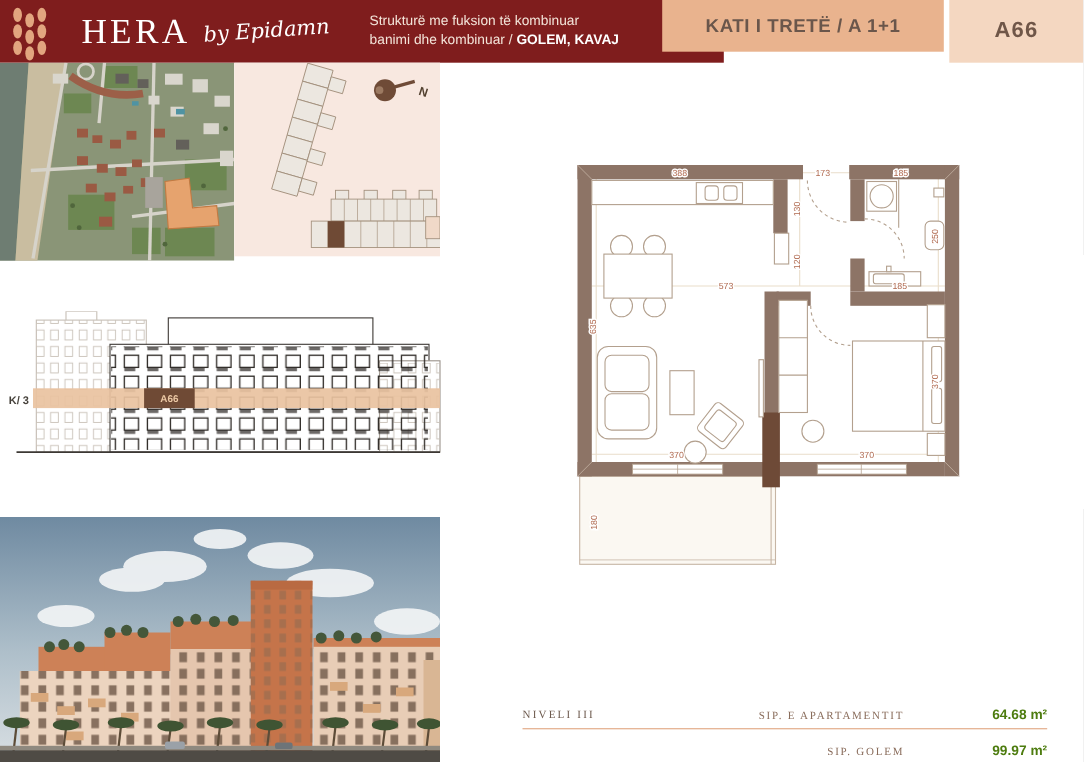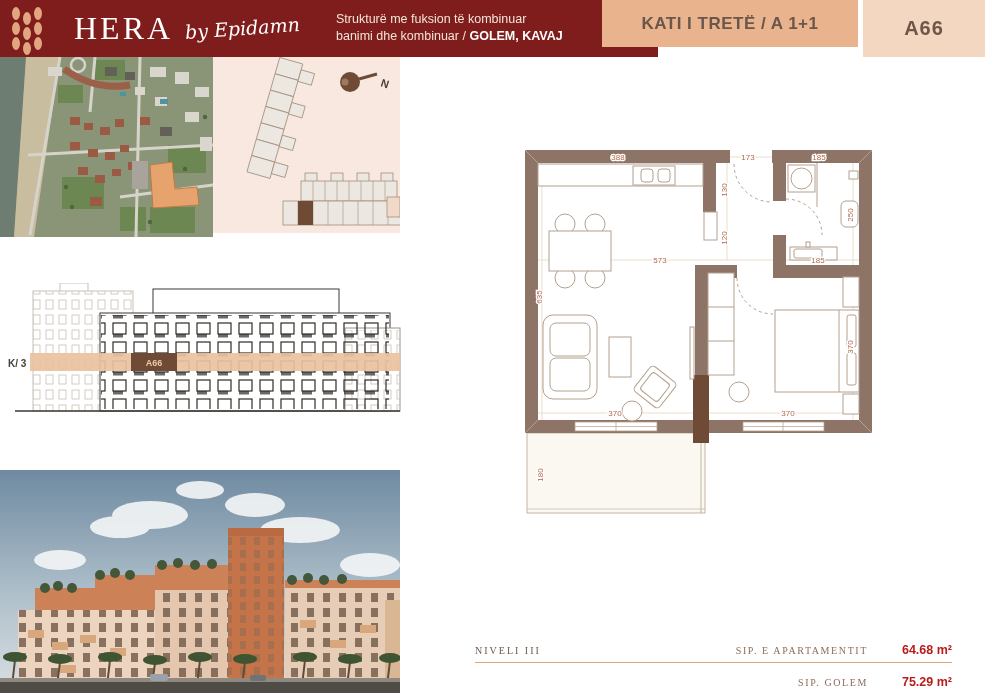--- a/index.html
+++ b/index.html
@@ -33,24 +33,24 @@
   .floorplan-panel{position:absolute;left:505px;top:135px;width:380px;height:390px;}
   svg{display:block;}
   
   .dim{font:8px "Liberation Sans",sans-serif;fill:#b06a50;text-anchor:middle;
        paint-order:stroke;stroke:#ffffff;stroke-width:2.5px;}
   .elev-level{font:bold 10px "Liberation Sans",sans-serif;fill:#45403a;}
   .elev-unit{font:bold 9px "Liberation Sans",sans-serif;fill:#ecc9a5;text-anchor:middle;}
   .north-n{font:bold 11px "Liberation Sans",sans-serif;fill:#52402f;}
   
   .summary{position:absolute;left:475px;top:600px;width:477px;margin-top:41px;}
-  .summary .row{display:flex;justify-content:flex-end;align-items:baseline;padding:2px 0;}
+  .summary .row{display:flex;justify-content:flex-end;align-items:baseline;padding:2px 0;gap:46px;}
   .summary .lbl{font-family:"Liberation Serif",serif;font-size:10px;letter-spacing:1.6px;
                 color:#8a6d5c;margin-right:20px;}
-  .summary .val{width:64px;text-align:right;font-size:12.5px;font-weight:bold;color:#b91c1c;}
+  .summary .val{width:64px;text-align:right;font-size:12.5px;font-weight:bold;color:#4d7c0f;}
   .summary .rule{border-top:1.5px solid #e0a57f;margin:3px 0 5px 0;}
   .summary .row-3{margin-top:10px;}
   .level-label{position:absolute;left:0;top:4px;font-family:"Liberation Serif",serif;
                font-size:10px;letter-spacing:2px;color:#6d5a4e;}
 </style>
 </head>
 <body>
 
 <div class="page">
 
@@ -459,17 +459,17 @@
 
   <div class="summary">
     <span class="level-label">NIVELI III</span>
     <div class="row row-1">
       <span class="lbl">SIP. E APARTAMENTIT</span>
       <span class="val">64.68 m²</span>
     </div>
     <div class="rule"></div>
     <div class="row row-3">
       <span class="lbl">SIP. GOLEM</span>
-      <span class="val">75.29 m²</span>
+      <span class="val">99.97 m²</span>
     </div>
   </div>
 
 </div>
 
 </body></html>

